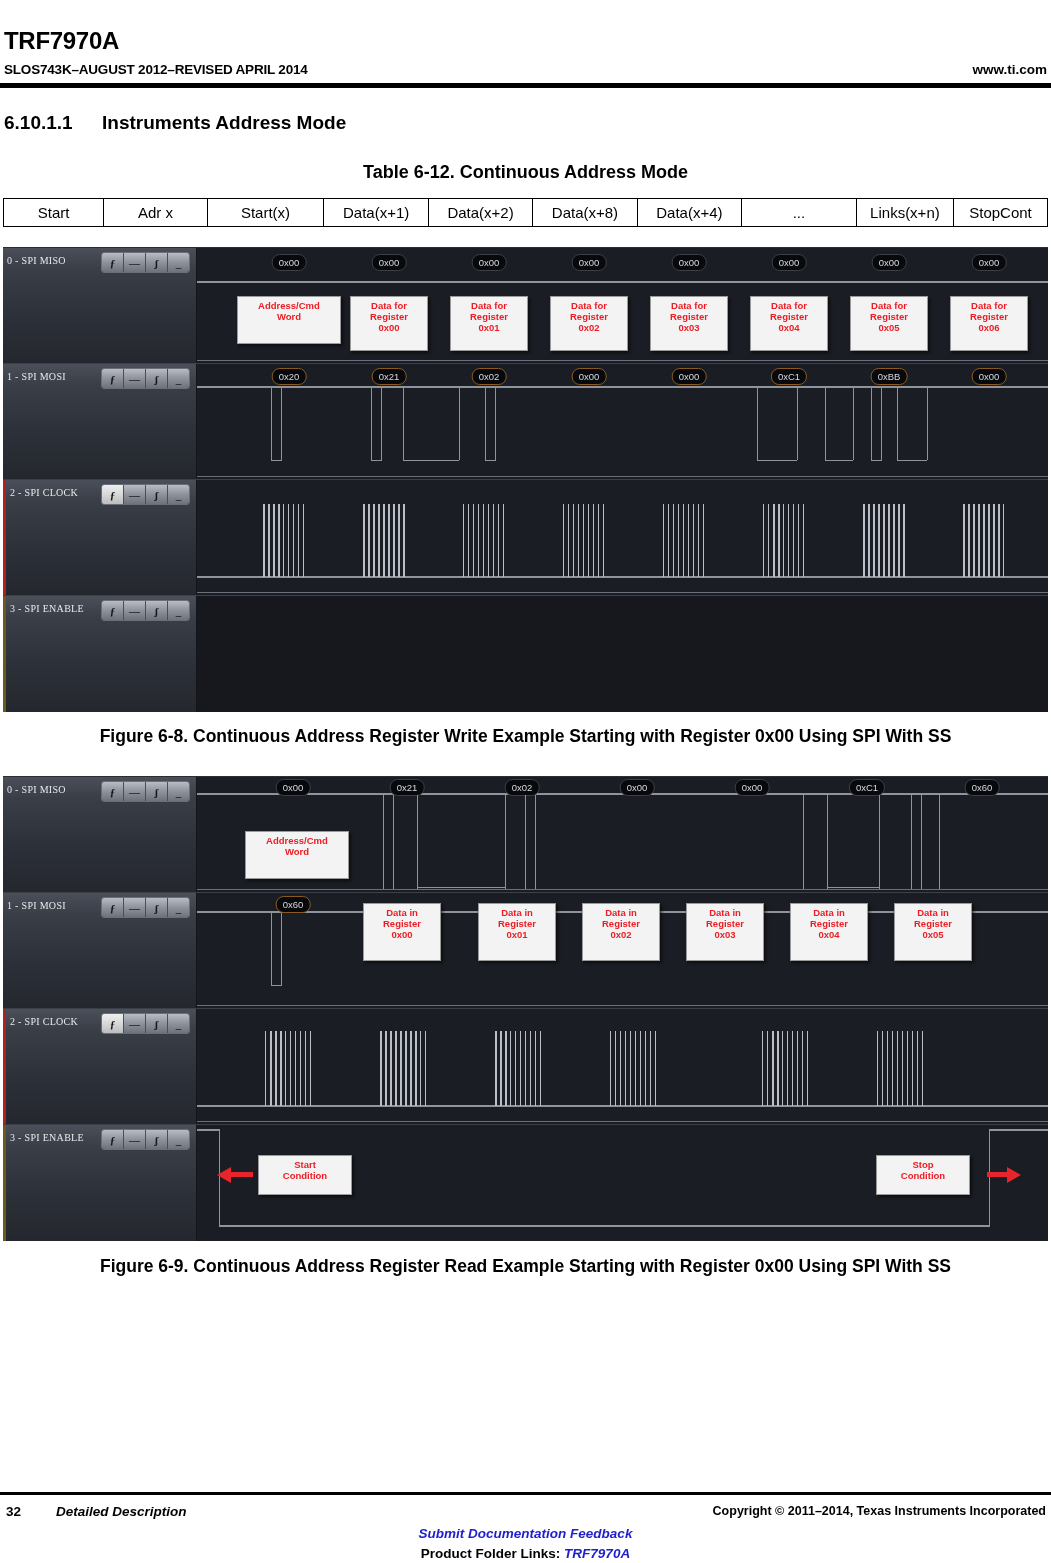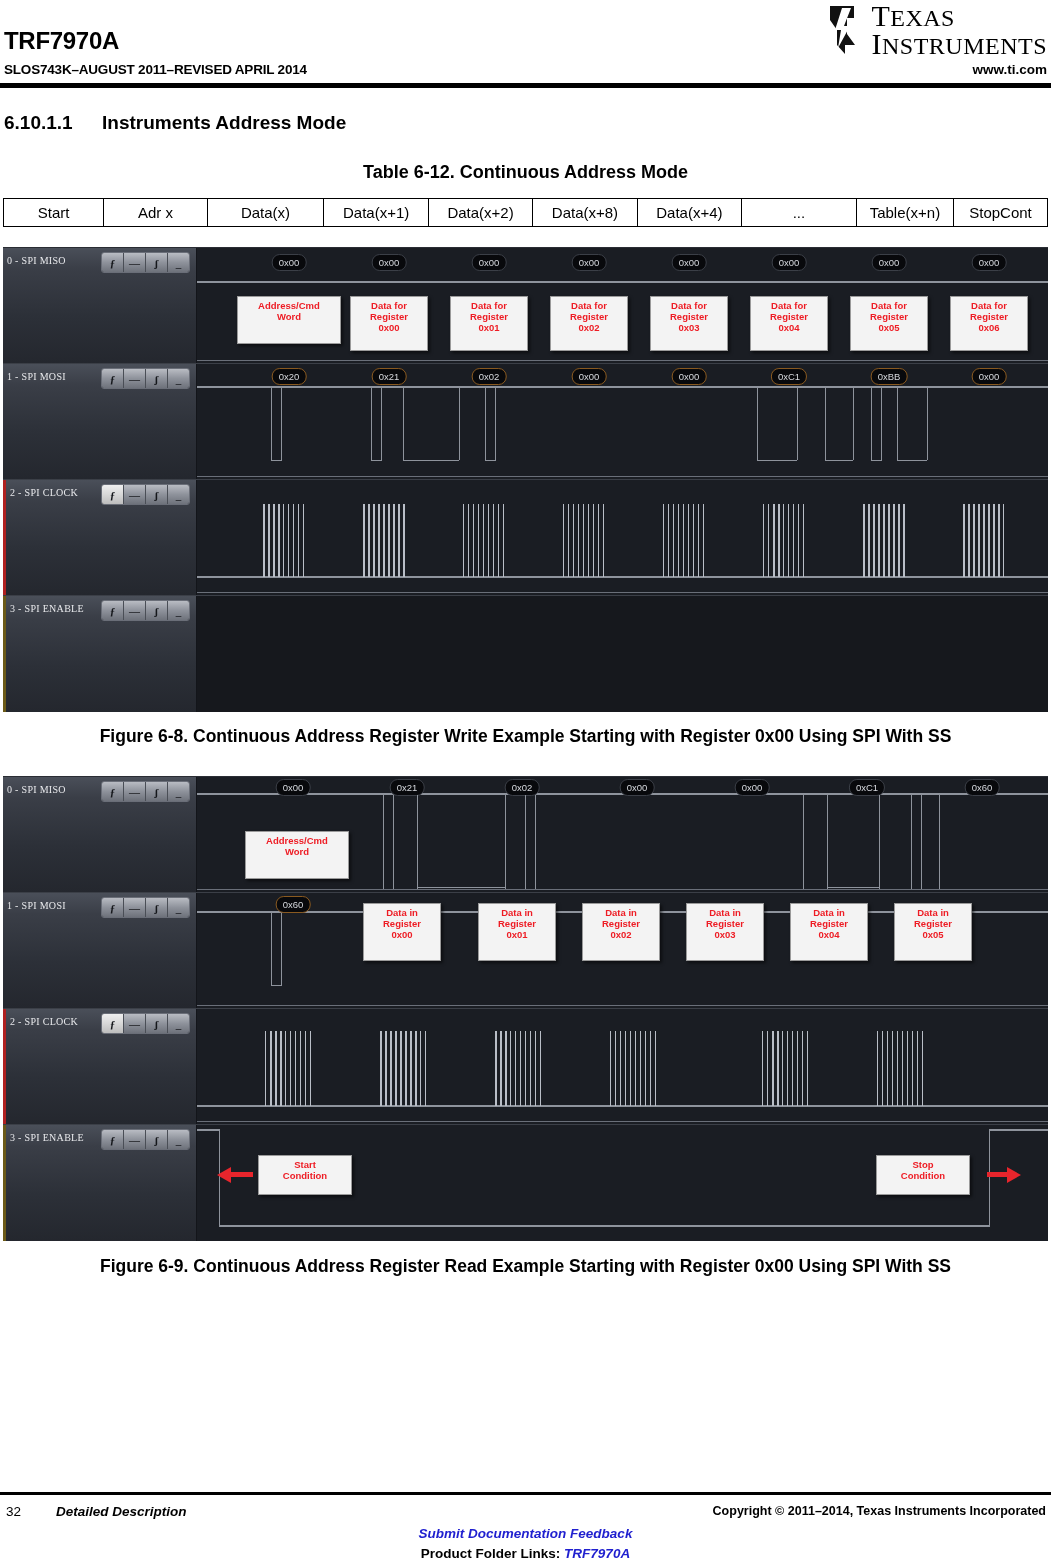--- a/index.html
+++ b/index.html
@@ -253,21 +253,21 @@
   .footer-rule {
     position: absolute;
     left: 0; top: 1492px;
     width: 1051px; height: 3px;
     background: #000;
   }
   .footer-pageno {
     position: absolute;
     left: 6px; top: 1504px;
     font-size: 13.5px;
-    font-weight: normal;
+    font-weight: bold;
     text-align: right;
   }
   .footer-sect {
     position: absolute;
     left: 56px; top: 1504px;
     font-size: 13.5px;
     font-weight: bold;
     font-style: italic;
   }
   .footer-copyright {
@@ -298,35 +298,23 @@
   .footer-links .lnk {
     color: #2020cf;
     font-style: italic;
   }
 </style>
 </head>
 <body>
 
 <div class="page-header">
   <div class="doc-title">TRF7970A</div>
-  <div class="doc-subtitle">SLOS743K–AUGUST 2011–REVISED APRIL 2014</div>
+  <div class="doc-subtitle">SLOS743K–AUGUST 2012–REVISED APRIL 2014</div>
   <div class="ti-url">www.ti.com</div>
 
-  <div class="ti-logo">
-    <div class="ti-logo-mark">
-      <svg width="42" height="52" viewBox="0 0 42 52" aria-hidden="true">
-        <path d="M6 2 L30 2 L30 14 L23 14 L23 30 L31 41 L21 41 L21 50 L13 41 L13 26 L6 16 Z" fill="#111111"></path>
-        <path d="M18 4 L27 4 L20 22 L26 22 L14 44 L17 26 L11 26 Z" fill="#ffffff"></path>
-      </svg>
-    </div>
-    <div class="ti-logo-text">
-      <span class="l1"><span class="cap">T</span>EXAS</span>
-      <span class="l2"><span class="cap">I</span>NSTRUMENTS</span>
-    </div>
-  </div>
 
   <div class="header-rule"></div>
 </div>
 
 <div class="section-heading">
   <span class="num">6.10.1.1</span><span>Instruments Address Mode</span>
 </div>
 
 <div class="table-title">Table 6-12. Continuous Address Mode</div>
 <table class="addr-table">
@@ -339,27 +327,27 @@
       <col style="width:10.0%">
       <col style="width:10.0%">
       <col style="width:11.0%">
     <col style="width:9.3%">
       <col style="width:9.0%">
   </colgroup>
   <tbody>
       <tr>
     <td>Start</td>
     <td>Adr x</td>
-    <td>Data(x)</td>
+    <td>Start(x)</td>
     <td>Data(x+1)</td>
     <td>Data(x+2)</td>
     <td>Data(x+8)</td>
     <td>Data(x+4)</td>
     <td>...</td>
-    <td>Table(x+n)</td>
+    <td>Links(x+n)</td>
     <td>StopCont</td>
   </tr>
 </tbody>
   </table>
 
 <div class="la" id="fig-write" style="left:3px; top:247px; width:1045px; height:464px;">
 
   <div class="la-row" style="top:0px; height:116px;">
     <div class="la-label">
       <div class="la-label-text">0 - SPI MISO</div>

